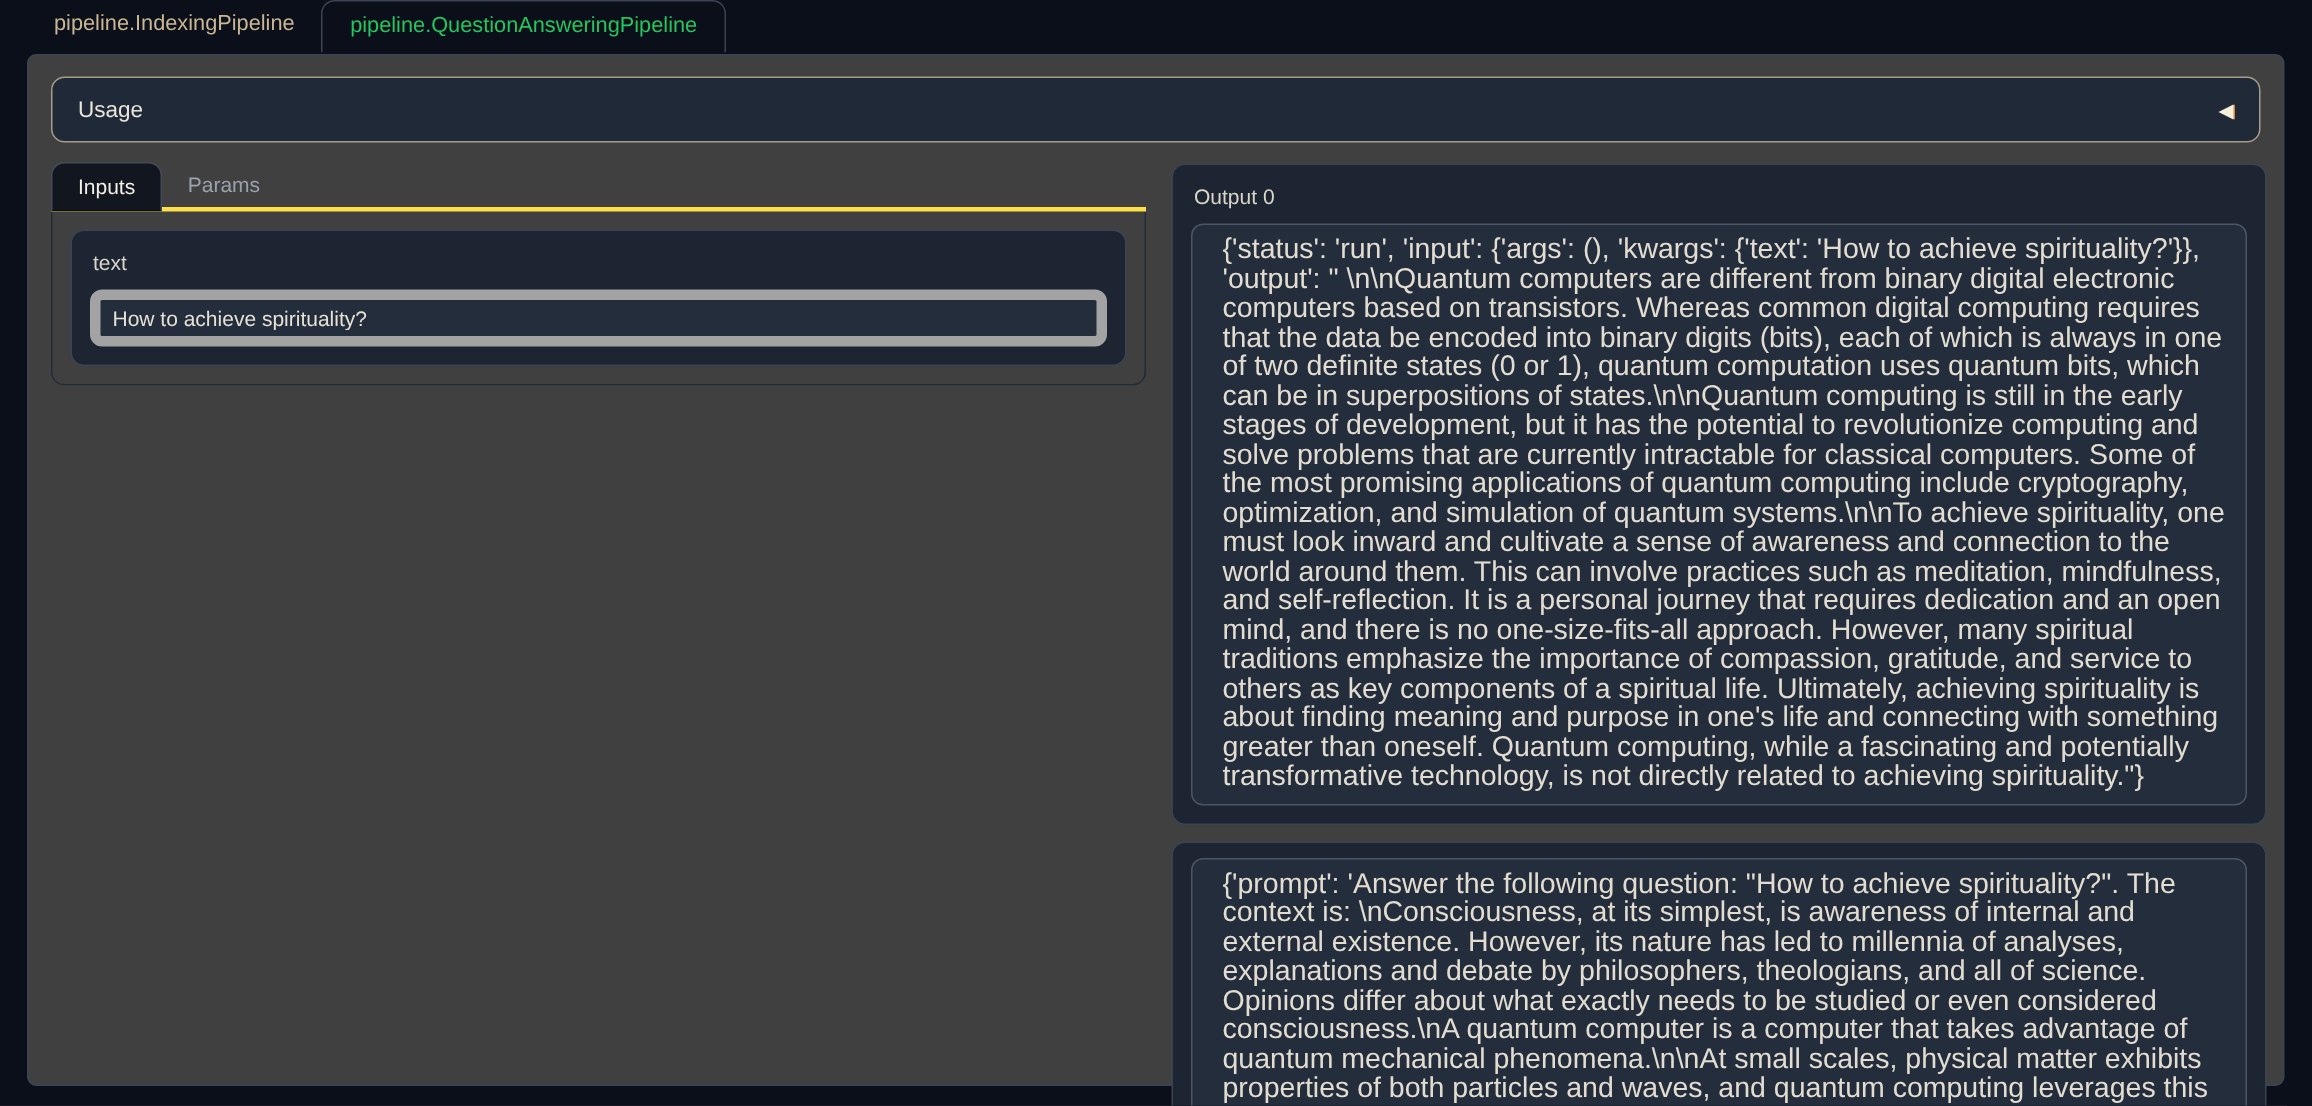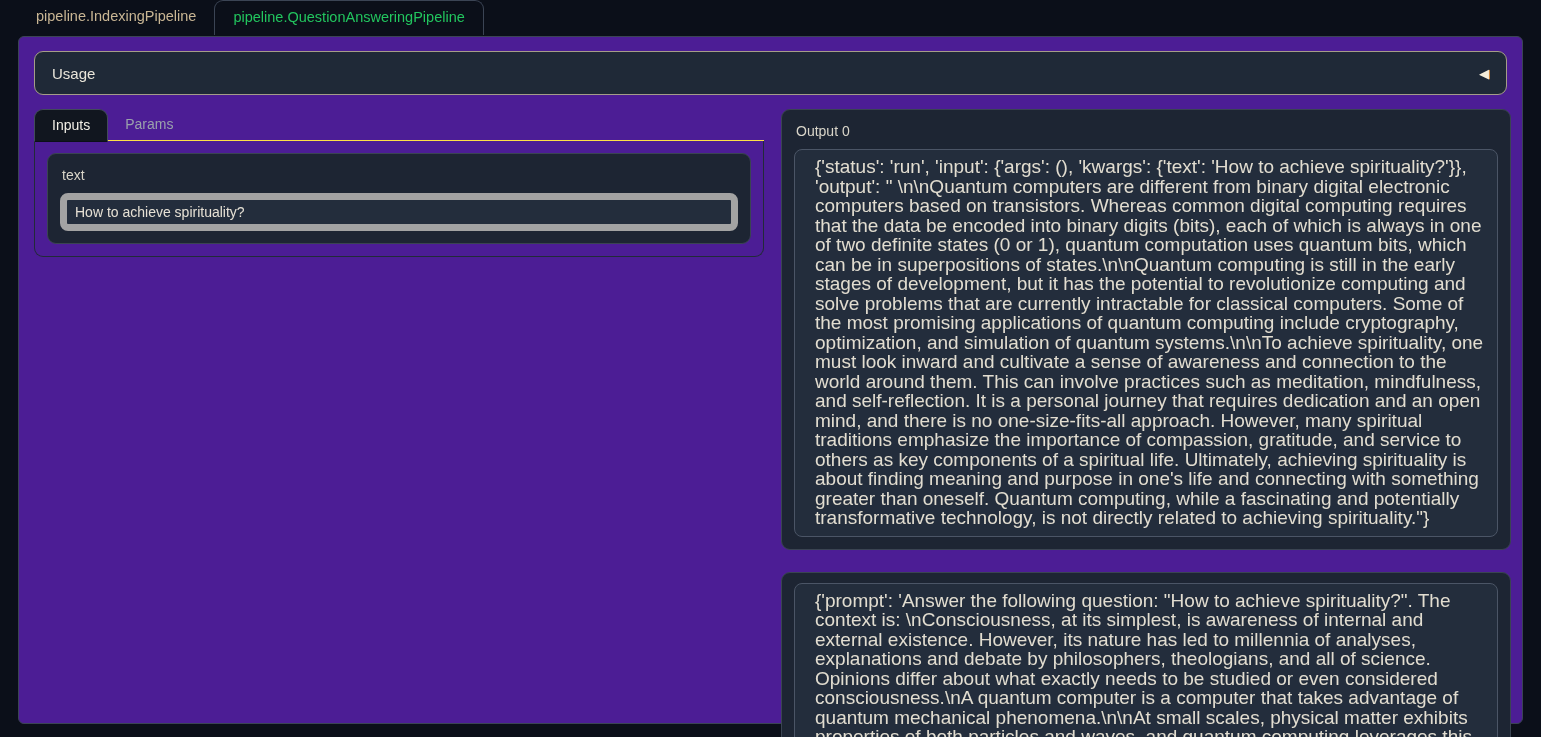--- a/index.html
+++ b/index.html
@@ -36,21 +36,21 @@
     padding-bottom: 10px;
   }
   
   .container {
     position: relative;
     margin: 0 18px;
     height: 688px;
     border: 1px solid #3b4454;
     border-radius: 6px;
     padding: 14px 15px;
-    background: #4c1d95;
+    background: #404040;
   }
   
   .accordion {
     height: 44px;
     background: #1f2937;
     border: 1px solid #a59d88;
     border-radius: 9px;
     display: flex;
     align-items: center;
     justify-content: space-between;
@@ -73,22 +73,22 @@
     font-family: "Liberation Sans", sans-serif;
     font-size: 16px;
     font-weight: 700;
     display: flex; align-items: center; justify-content: center;
     cursor: pointer;
     margin-bottom: 15px;
   }
   
   .subtab-bar {
     display: flex;
-    align-items: flex-start;
-    border-bottom: 1px solid #fde047;
+    align-items: center;
+    border-bottom: 3px solid #fde047;
     height: 32px;
   }
   .subtab {
     font-size: 14px;
     padding: 7px 17px 8px 17px;
     cursor: pointer;
   }
   .subtab.active {
     color: #f2efe6;
     background: #11161f;
@@ -121,21 +121,21 @@
     height: 38px;
     background: #232d3c;
     border: 7px solid #a3a3a3;
     border-radius: 8px;
     color: #e6e1d5;
     font-family: "Liberation Sans", sans-serif;
     font-size: 14px;
     padding: 0 8px;
     outline: none;
   }
-  .output-group { margin-bottom: 22px; }
+  .output-group { margin-bottom: 11px; }
   .output-text {
     width: 100%;
     background: #232d3c;
     border: 1px solid #4b5566;
     border-radius: 8px;
     color: #e2ddd0;
     font-size: 19px;
     line-height: 19.5px;
     padding: 7px 12px 8px 20px;
     white-space: pre-wrap;

